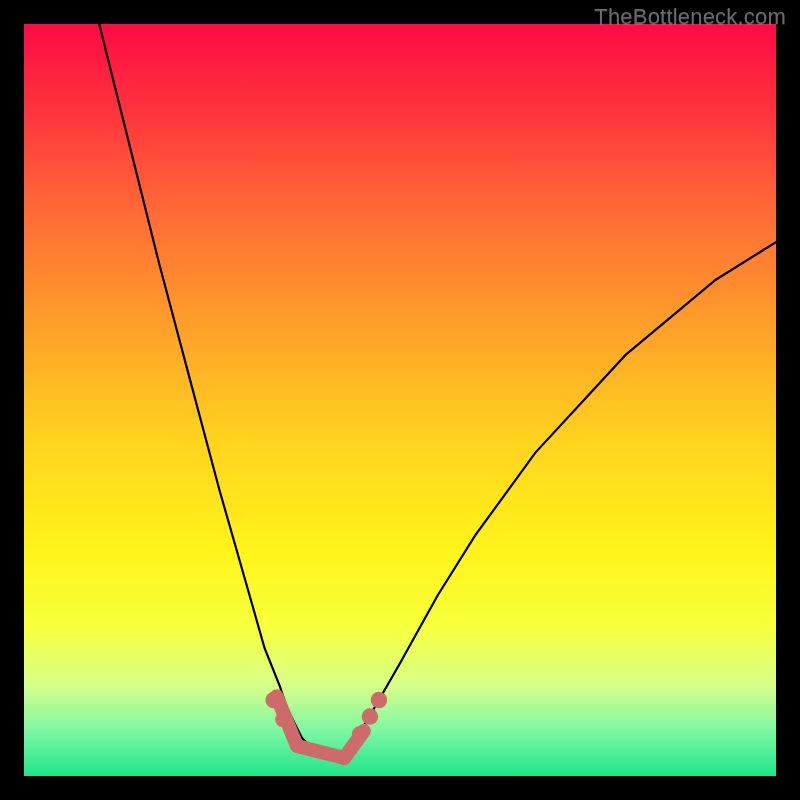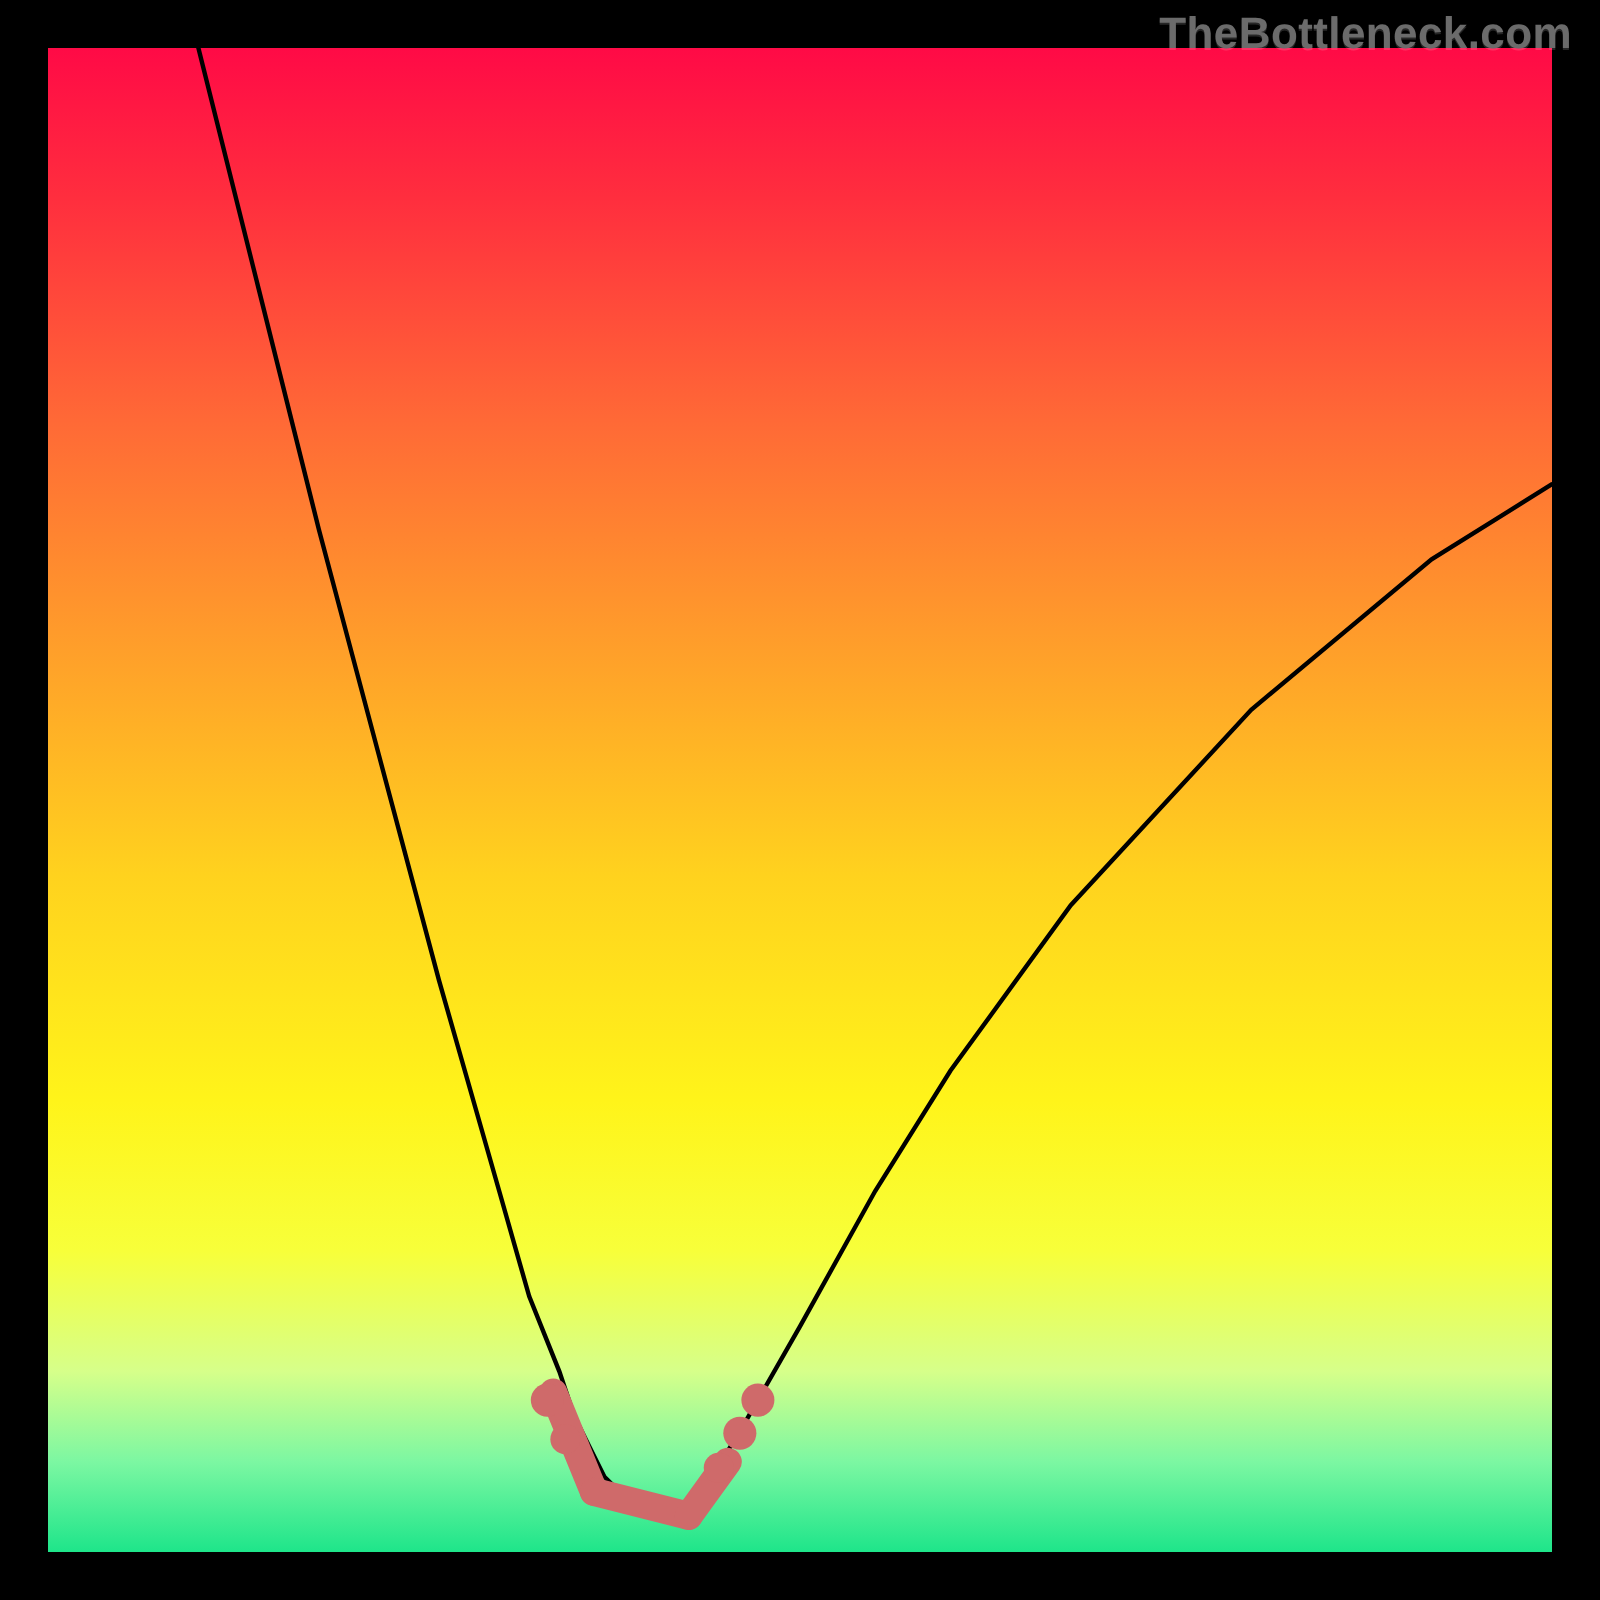--- a/index.html
+++ b/index.html
@@ -29,21 +29,21 @@
       #7cf7a2 94%,
       #1ee58a 100%
     );
   }
   .watermark {
     position: absolute;
     top: 4px;
     right: 14px;
     color: #6b6b6b;
     font-size: 22px;
-    font-weight: 700;
+    font-weight: 400;
     letter-spacing: 0.2px;
     text-shadow: 0 1px 0 rgba(255,255,255,0.15);
     text-align: right;
   }
   svg.curve {
     position: absolute;
     left: 0;
     top: 0;
     width: 752px;
     height: 752px;

